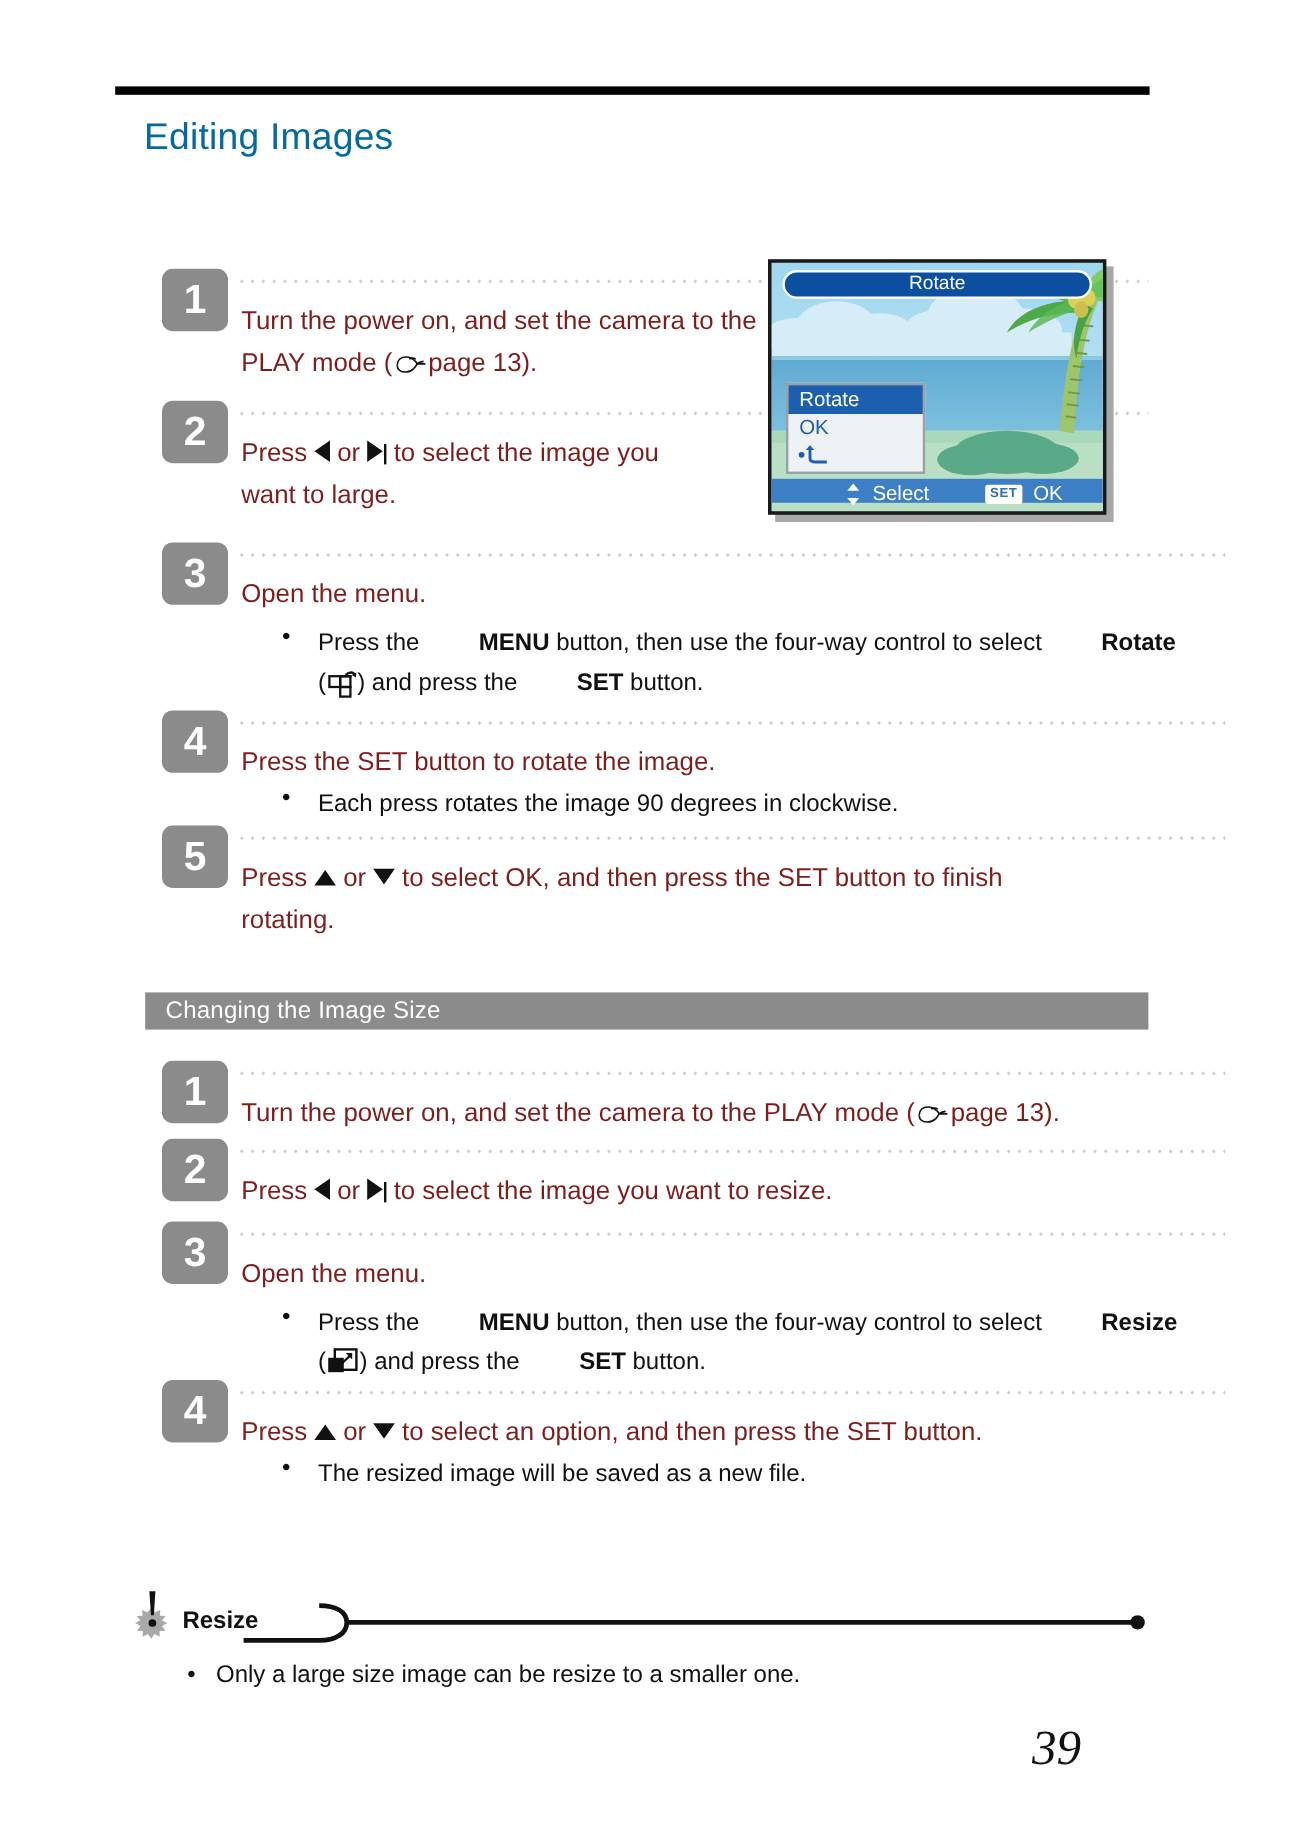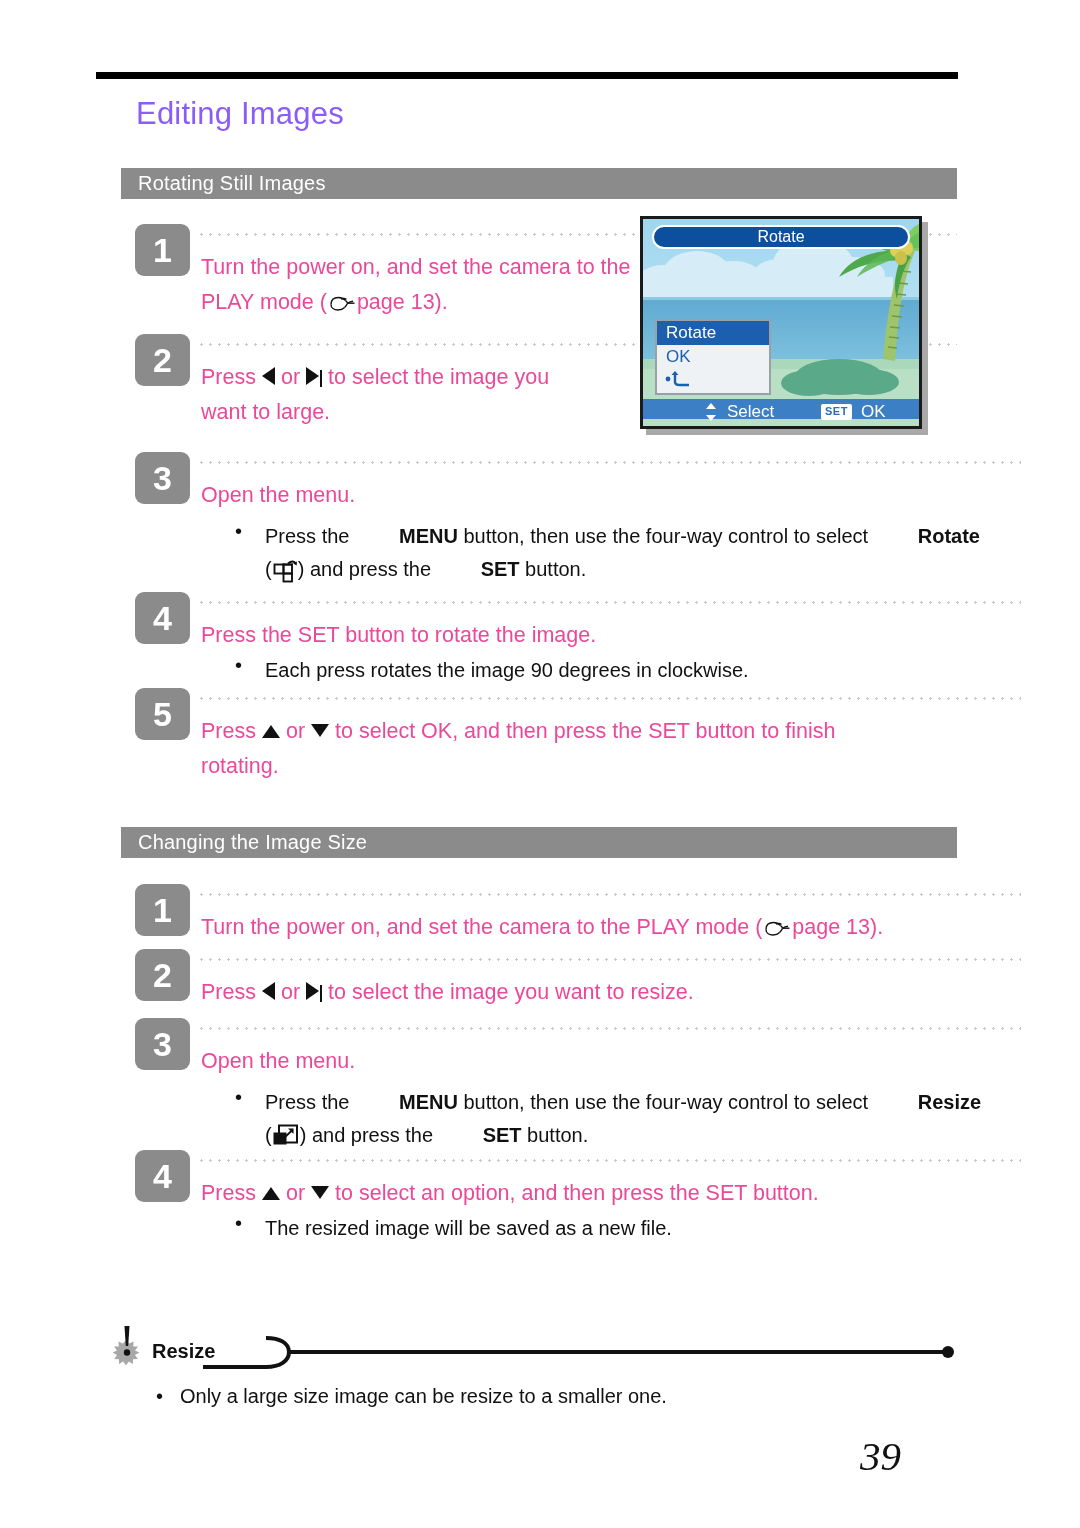--- a/index.html
+++ b/index.html
@@ -29,26 +29,26 @@
     left: 96px;
     top: 72px;
     width: 862px;
     height: 7px;
     background: #000000;
   }
 
   
   .page-title {
     position: absolute;
-    left: 136px;
+    left: 120px;
     top: 96px;
     font-size: 31px;
     font-weight: 400;
     letter-spacing: 0.2px;
-    color: #8b5cf6;
+    color: #0369a1;
     white-space: nowrap;
   }
 
   
   .section-bar {
     position: absolute;
     left: 121px;
     width: 836px;
     height: 31px;
     background: #8b8b8b;
@@ -91,21 +91,21 @@
     background-image: radial-gradient(circle, #c9c9c9 1.2px, rgba(0,0,0,0) 1.4px);
     background-size: 9px 3px;
     background-repeat: repeat-x;
   }
   .step-text {
     position: absolute;
     left: 66px;
     top: 26px;
     font-size: 21.5px;
     line-height: 35px;
-    color: #ec4899;
+    color: #7f1d1d;
   }
 
   .bullet-line {
     position: absolute;
     font-size: 20px;
     line-height: 33px;
     color: #111;
   }
   .bullet-dot {
     position: absolute;
@@ -289,21 +289,20 @@
 </style>
 </head>
 <body>
 
 <div class="page">
 
   <div class="top-rule"></div>
 
   <div class="page-title">Editing Images</div>
 
-  <div class="section-bar s1">Rotating Still Images</div>
 
   <div class="step" style="top:224px;">
     <div class="step-badge">1</div>
     <div class="dotline" style="width:760px;"></div>
     <div class="step-text" style="width:470px;">
       <span>Turn the power on, and set the camera to the PLAY mode (</span><span class="hand-icon"><svg viewBox="0 0 30 20" width="30" height="20">
             <g fill="none" stroke="#111" stroke-width="1.4">
               <path d="M4 11.5 C4 7 7 4.5 11.5 4.5 C15 4.5 17 6 18.5 7.6"></path>
               <path d="M4 11.5 C4 15 7 17 11 17 C14 17 16 16 17.6 14.4"></path>
               <path d="M17.6 14.4 C19 13 20 11.4 20.6 10.2"></path>

